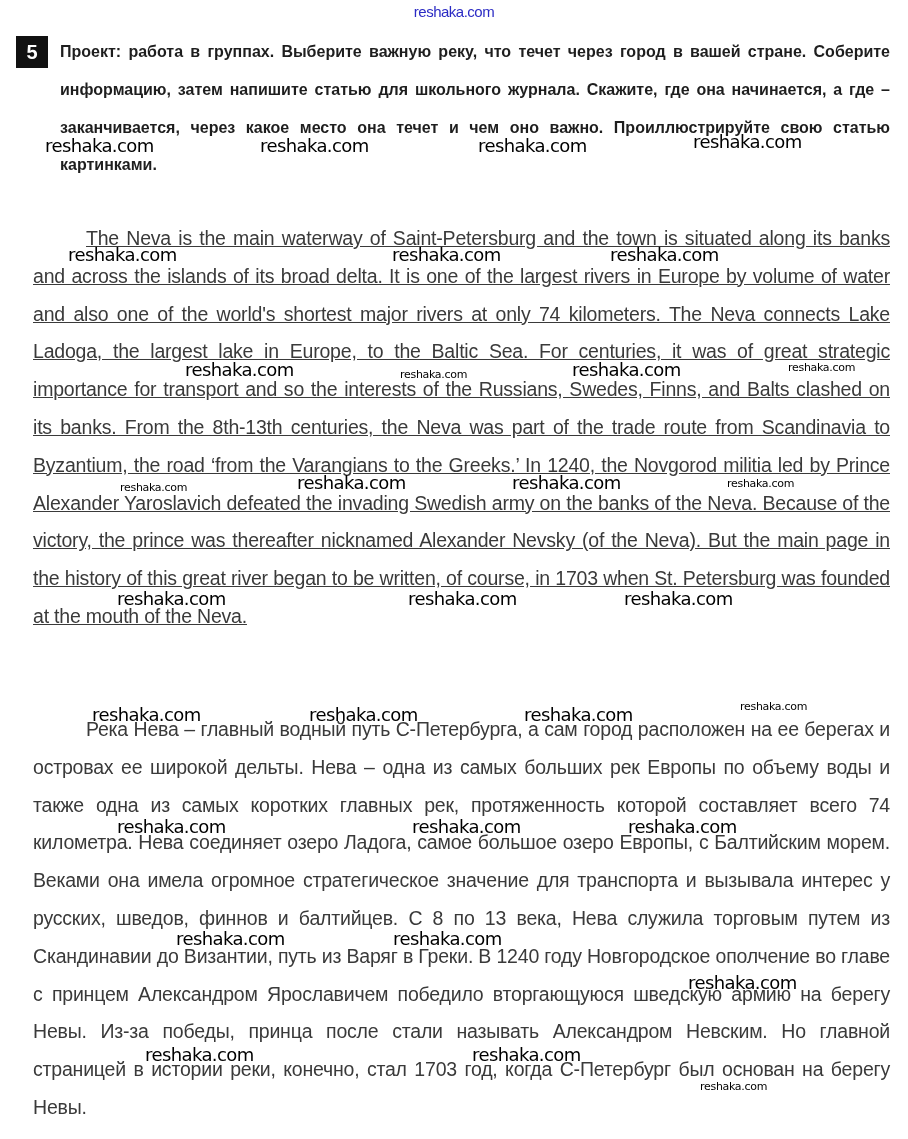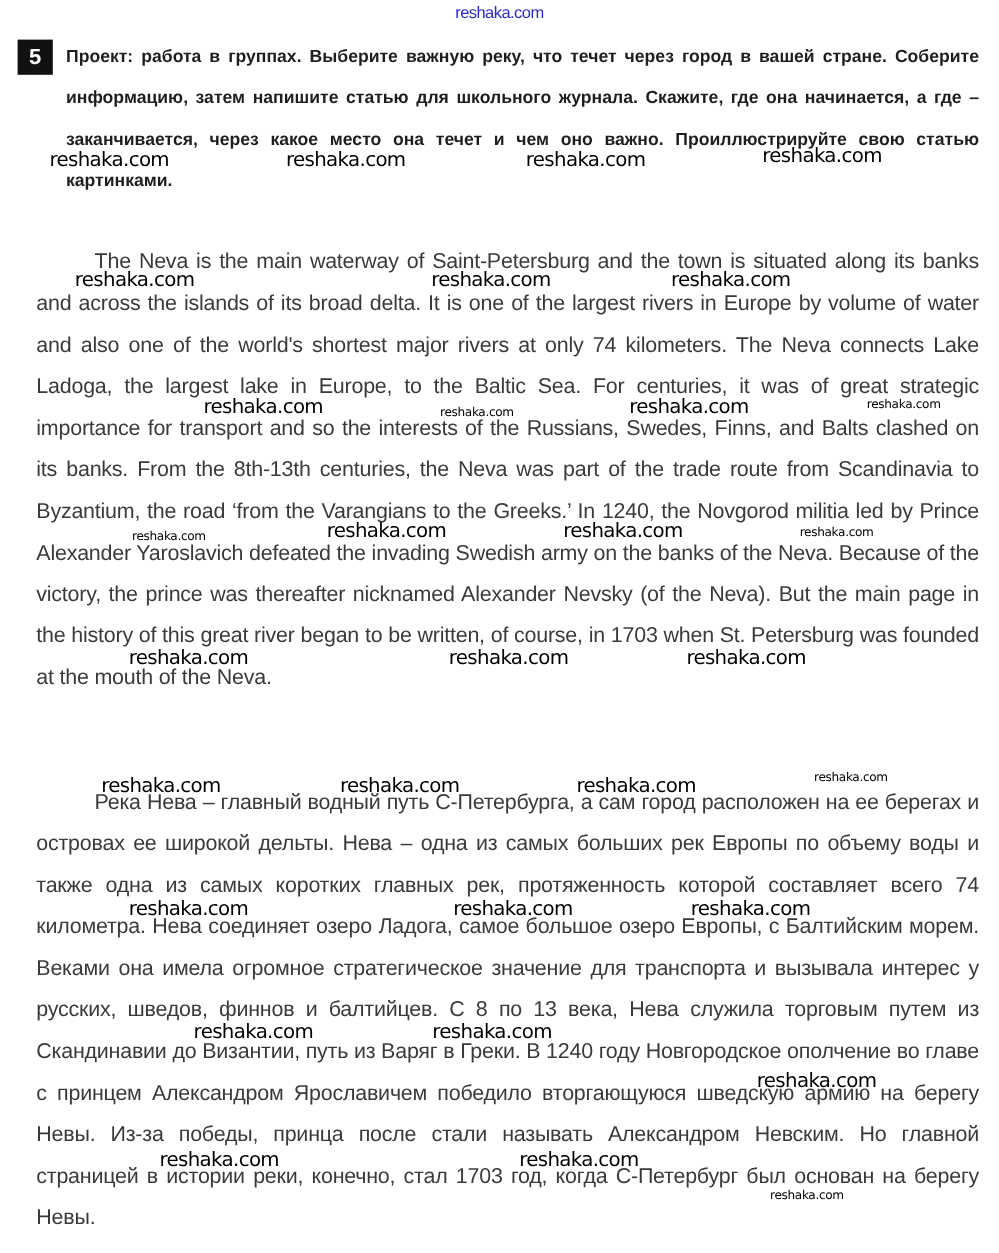--- a/index.html
+++ b/index.html
@@ -10,21 +10,21 @@
               letter-spacing: -0.5px; }
   .num-badge { position: absolute; left: 16px; top: 36px; width: 32px; height: 32px;
                background: #111111; color: #ffffff; font-weight: bold; font-size: 20px;
                display: flex; align-items: center; justify-content: center; }
   .task { position: absolute; left: 60px; top: 33px; width: 830px; margin: 0;
           font-family: "Liberation Sans", sans-serif; font-weight: bold; font-size: 16px;
           line-height: 37.8px; color: #1e1e1e; text-align: justify; text-align-last: left; }
   .para { position: absolute; left: 33px; width: 857px; margin: 0;
           font-family: "Liberation Sans", sans-serif; font-size: 19.5px; line-height: 37.8px;
           color: #3a3a3a; text-align: justify; text-indent: 53px; letter-spacing: -0.2px; }
-  #p-en { top: 220px; }
+  #p-en { top: 220px; text-decoration: underline; }
   #p-ru { top: 711px; }
   .wm { position: absolute; font-family: "DejaVu Sans", sans-serif; color: #000000;
         font-size: 18px; line-height: 1; letter-spacing: -0.6px; white-space: nowrap; }
   .wm.small { font-size: 11px; letter-spacing: -0.3px; }
 </style>
 </head>
 <body>
 
 <div class="top-mark">reshaka.com</div>
 

